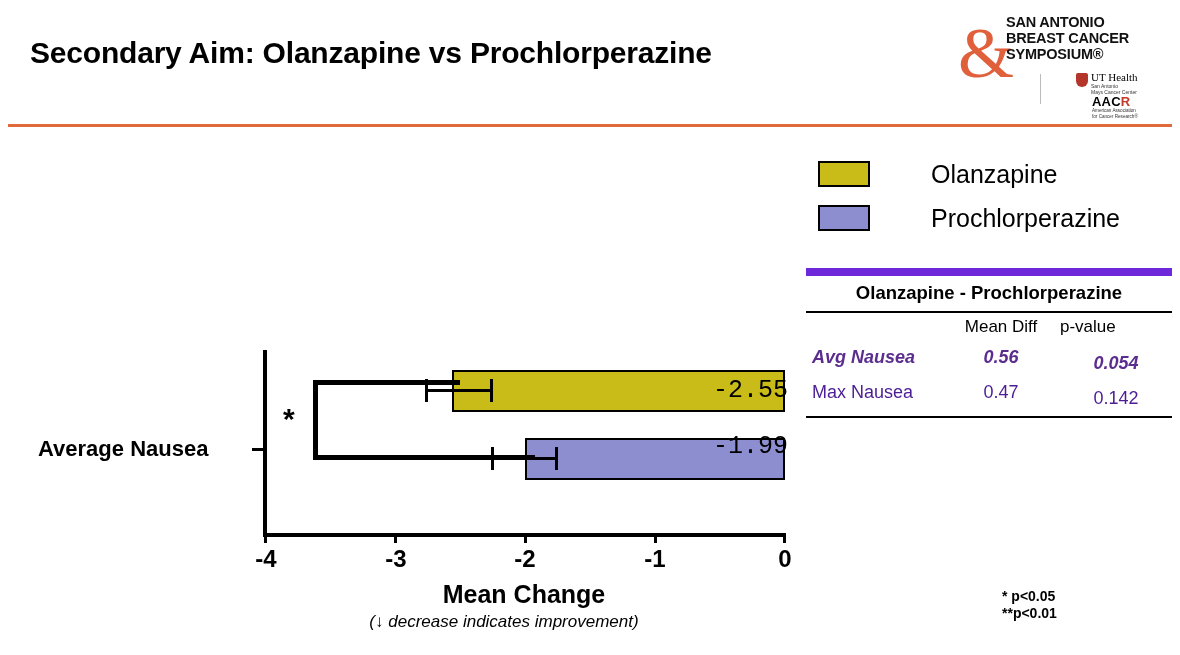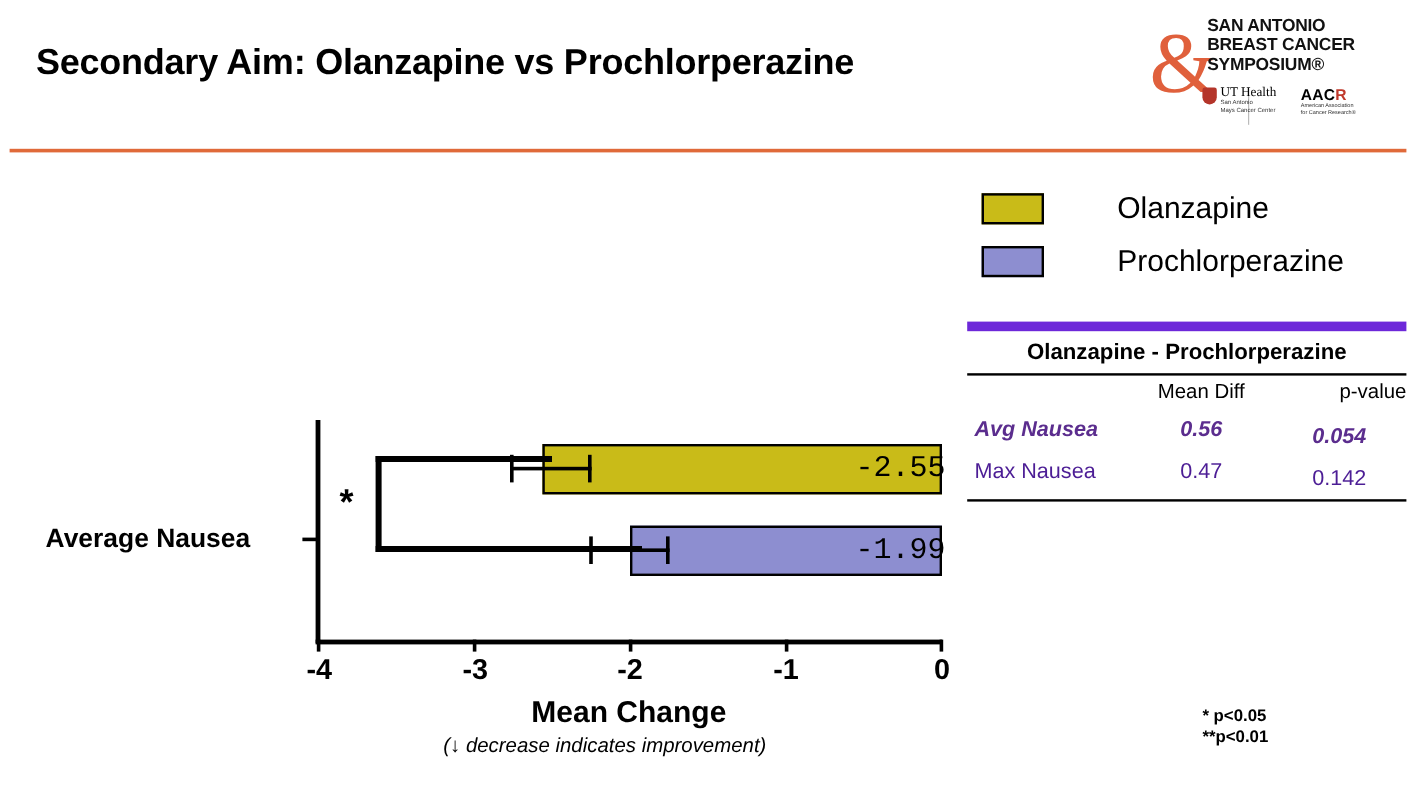--- a/index.html
+++ b/index.html
@@ -71,22 +71,23 @@
     letter-spacing: -0.2px;
     color: #111;
   }
   #logo-sub {
     position: absolute;
     left: 44px;
     top: 58px;
     width: 156px;
     height: 40px;
     display: flex;
-    align-items: flex-start;
+    align-items: flex-end;
     gap: 0;
+    flex-direction: column;
   }
   .logo-sub-col { position: relative; }
   #ut-shield {
     position: absolute;
     left: 0;
     top: 1px;
     width: 12px;
     height: 14px;
     background: #b4352a;
     border-radius: 2px 2px 6px 6px;
@@ -169,21 +170,21 @@
     padding: 6px 0 7px 0;
     border-top: 8px solid #6d28d9;
     border-bottom: 2px solid #000;
   }
   #stats-head {
     display: flex;
     padding: 4px 0 3px 0;
   }
   #stats-head .c0 { width: 136px; }
   #stats-head .c1 { width: 118px; text-align: center; font-size: 17px; }
-  #stats-head .c2 { width: 112px; text-align: right; font-size: 17px; }
+  #stats-head .c2 { width: 112px; text-align: left; font-size: 17px; }
   .stats-row {
     display: flex;
     align-items: center;
     padding: 1px 0;
   }
   .stats-row .c0 {
     width: 136px;
     font-size: 18px;
     padding-left: 6px;
     box-sizing: border-box;
@@ -280,21 +281,21 @@
     height: 42px;
     background: #8d8ed0;
   }
   .bar-value {
     position: absolute;
     font-size: 25px;
     color: #000;
     font-family: Liberation Mono, monospace;
   }
   #value-olanzapine { left: 713px; top: 76px; }
-  #value-prochlorperazine { left: 713px; top: 144px; }
+  #value-prochlorperazine { left: 713px; top: 132px; }
 
   .errbar-line {
     position: absolute;
     height: 3px;
     background: #000;
   }
   .errbar-cap {
     position: absolute;
     width: 3px;
     background: #000;

